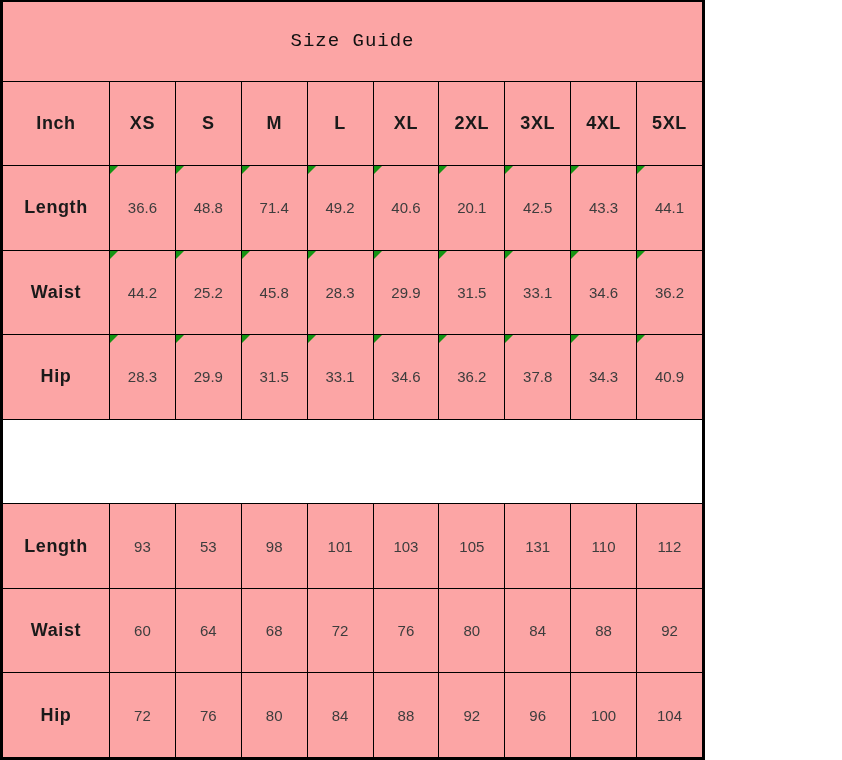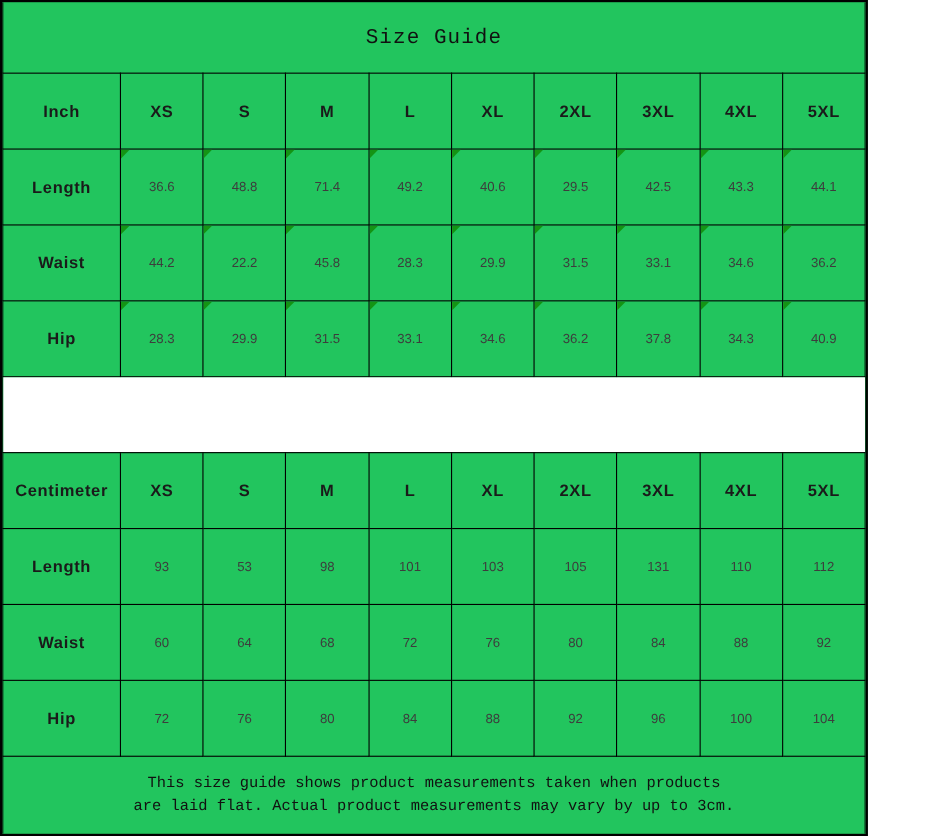--- a/index.html
+++ b/index.html
@@ -3,24 +3,24 @@
 <meta charset="utf-8">
 <style>
   html, body {
     margin: 0;
     padding: 0;
     background: #ffffff;
     font-family: "Liberation Sans", sans-serif;
   }
   .sheet {
     position: relative;
-    width: 789px;
+    width: 705px;
     height: 760px;
     box-sizing: border-box;
-    background: #22c55e;
+    background: #fca5a5;
     border: 2px solid #000000;
     overflow: hidden;
   }
   table.size-table {
     width: 100%;
     height: 100%;
     border-collapse: collapse;
     table-layout: fixed;
   }
   td {
@@ -37,26 +37,26 @@
   }
   .title-cell {
     font-family: "Liberation Mono", "DejaVu Sans Mono", monospace;
     font-size: 19px;
     color: #111111;
     letter-spacing: 1px;
   }
   tr.grid-row { height: 69px; }
   .header-cell, .label-cell {
     font-weight: bold;
-    font-size: 15px;
+    font-size: 18px;
     color: #1a1a1a;
     letter-spacing: 0.6px;
   }
   .value-cell {
-    font-size: 12px;
+    font-size: 15px;
     color: #3d3d3d;
   }
   .gap-cell { background: #ffffff; }
   tr.footer-row td { border-bottom: none; }
   .footer-cell {
     font-family: "Liberation Mono", "DejaVu Sans Mono", monospace;
     font-size: 14px;
     color: #111111;
     line-height: 1.5;
   }
@@ -103,29 +103,29 @@
           <td class="header-cell">4XL</td>
           <td class="header-cell">5XL</td>
         </tr>
         <tr class="grid-row">
           <td class="label-cell">Length</td>
           <td class="value-cell"><span class="marker" style="border-top-color: rgb(20, 148, 20);"></span><span>36.6</span></td>
           <td class="value-cell"><span class="marker" style="border-top-color: rgb(20, 148, 20);"></span><span>48.8</span></td>
           <td class="value-cell"><span class="marker" style="border-top-color: rgb(20, 148, 20);"></span><span>71.4</span></td>
           <td class="value-cell"><span class="marker" style="border-top-color: rgb(20, 148, 20);"></span><span>49.2</span></td>
           <td class="value-cell"><span class="marker" style="border-top-color: rgb(20, 148, 20);"></span><span>40.6</span></td>
-          <td class="value-cell"><span class="marker" style="border-top-color: rgb(20, 148, 20);"></span><span>29.5</span></td>
+          <td class="value-cell"><span class="marker" style="border-top-color: rgb(20, 148, 20);"></span><span>20.1</span></td>
           <td class="value-cell"><span class="marker" style="border-top-color: rgb(20, 148, 20);"></span><span>42.5</span></td>
           <td class="value-cell"><span class="marker" style="border-top-color: rgb(20, 148, 20);"></span><span>43.3</span></td>
           <td class="value-cell"><span class="marker" style="border-top-color: rgb(20, 148, 20);"></span><span>44.1</span></td>
         </tr>
         <tr class="grid-row">
           <td class="label-cell">Waist</td>
           <td class="value-cell"><span class="marker" style="border-top-color: rgb(20, 148, 20);"></span><span>44.2</span></td>
-          <td class="value-cell"><span class="marker" style="border-top-color: rgb(20, 148, 20);"></span><span>22.2</span></td>
+          <td class="value-cell"><span class="marker" style="border-top-color: rgb(20, 148, 20);"></span><span>25.2</span></td>
           <td class="value-cell"><span class="marker" style="border-top-color: rgb(20, 148, 20);"></span><span>45.8</span></td>
           <td class="value-cell"><span class="marker" style="border-top-color: rgb(20, 148, 20);"></span><span>28.3</span></td>
           <td class="value-cell"><span class="marker" style="border-top-color: rgb(20, 148, 20);"></span><span>29.9</span></td>
           <td class="value-cell"><span class="marker" style="border-top-color: rgb(20, 148, 20);"></span><span>31.5</span></td>
           <td class="value-cell"><span class="marker" style="border-top-color: rgb(20, 148, 20);"></span><span>33.1</span></td>
           <td class="value-cell"><span class="marker" style="border-top-color: rgb(20, 148, 20);"></span><span>34.6</span></td>
           <td class="value-cell"><span class="marker" style="border-top-color: rgb(20, 148, 20);"></span><span>36.2</span></td>
         </tr>
         <tr class="grid-row">
           <td class="label-cell">Hip</td>
@@ -134,32 +134,20 @@
           <td class="value-cell"><span class="marker" style="border-top-color: rgb(20, 148, 20);"></span><span>31.5</span></td>
           <td class="value-cell"><span class="marker" style="border-top-color: rgb(20, 148, 20);"></span><span>33.1</span></td>
           <td class="value-cell"><span class="marker" style="border-top-color: rgb(20, 148, 20);"></span><span>34.6</span></td>
           <td class="value-cell"><span class="marker" style="border-top-color: rgb(20, 148, 20);"></span><span>36.2</span></td>
           <td class="value-cell"><span class="marker" style="border-top-color: rgb(20, 148, 20);"></span><span>37.8</span></td>
           <td class="value-cell"><span class="marker" style="border-top-color: rgb(20, 148, 20);"></span><span>34.3</span></td>
           <td class="value-cell"><span class="marker" style="border-top-color: rgb(20, 148, 20);"></span><span>40.9</span></td>
         </tr>
         <tr class="grid-row">
           <td class="gap-cell" colspan="10"></td>
-        </tr>
-        <tr class="grid-row">
-          <td class="header-cell">Centimeter</td>
-          <td class="header-cell">XS</td>
-          <td class="header-cell">S</td>
-          <td class="header-cell">M</td>
-          <td class="header-cell">L</td>
-          <td class="header-cell">XL</td>
-          <td class="header-cell">2XL</td>
-          <td class="header-cell">3XL</td>
-          <td class="header-cell">4XL</td>
-          <td class="header-cell">5XL</td>
         </tr>
         <tr class="grid-row">
           <td class="label-cell">Length</td>
           <td class="value-cell"><span>93</span></td>
           <td class="value-cell"><span>53</span></td>
           <td class="value-cell"><span>98</span></td>
           <td class="value-cell"><span>101</span></td>
           <td class="value-cell"><span>103</span></td>
           <td class="value-cell"><span>105</span></td>
           <td class="value-cell"><span>131</span></td>
@@ -183,21 +171,15 @@
           <td class="value-cell"><span>72</span></td>
           <td class="value-cell"><span>76</span></td>
           <td class="value-cell"><span>80</span></td>
           <td class="value-cell"><span>84</span></td>
           <td class="value-cell"><span>88</span></td>
           <td class="value-cell"><span>92</span></td>
           <td class="value-cell"><span>96</span></td>
           <td class="value-cell"><span>100</span></td>
           <td class="value-cell"><span>104</span></td>
         </tr>
-        <tr class="footer-row">
-          <td class="footer-cell" colspan="10">
-            <div>This size guide shows product measurements taken when products</div>
-            <div>are laid flat. Actual product measurements may vary by up to 3cm.</div>
-          </td>
-        </tr>
       </tbody>
   </table>
 </div>
 
 </body></html>

